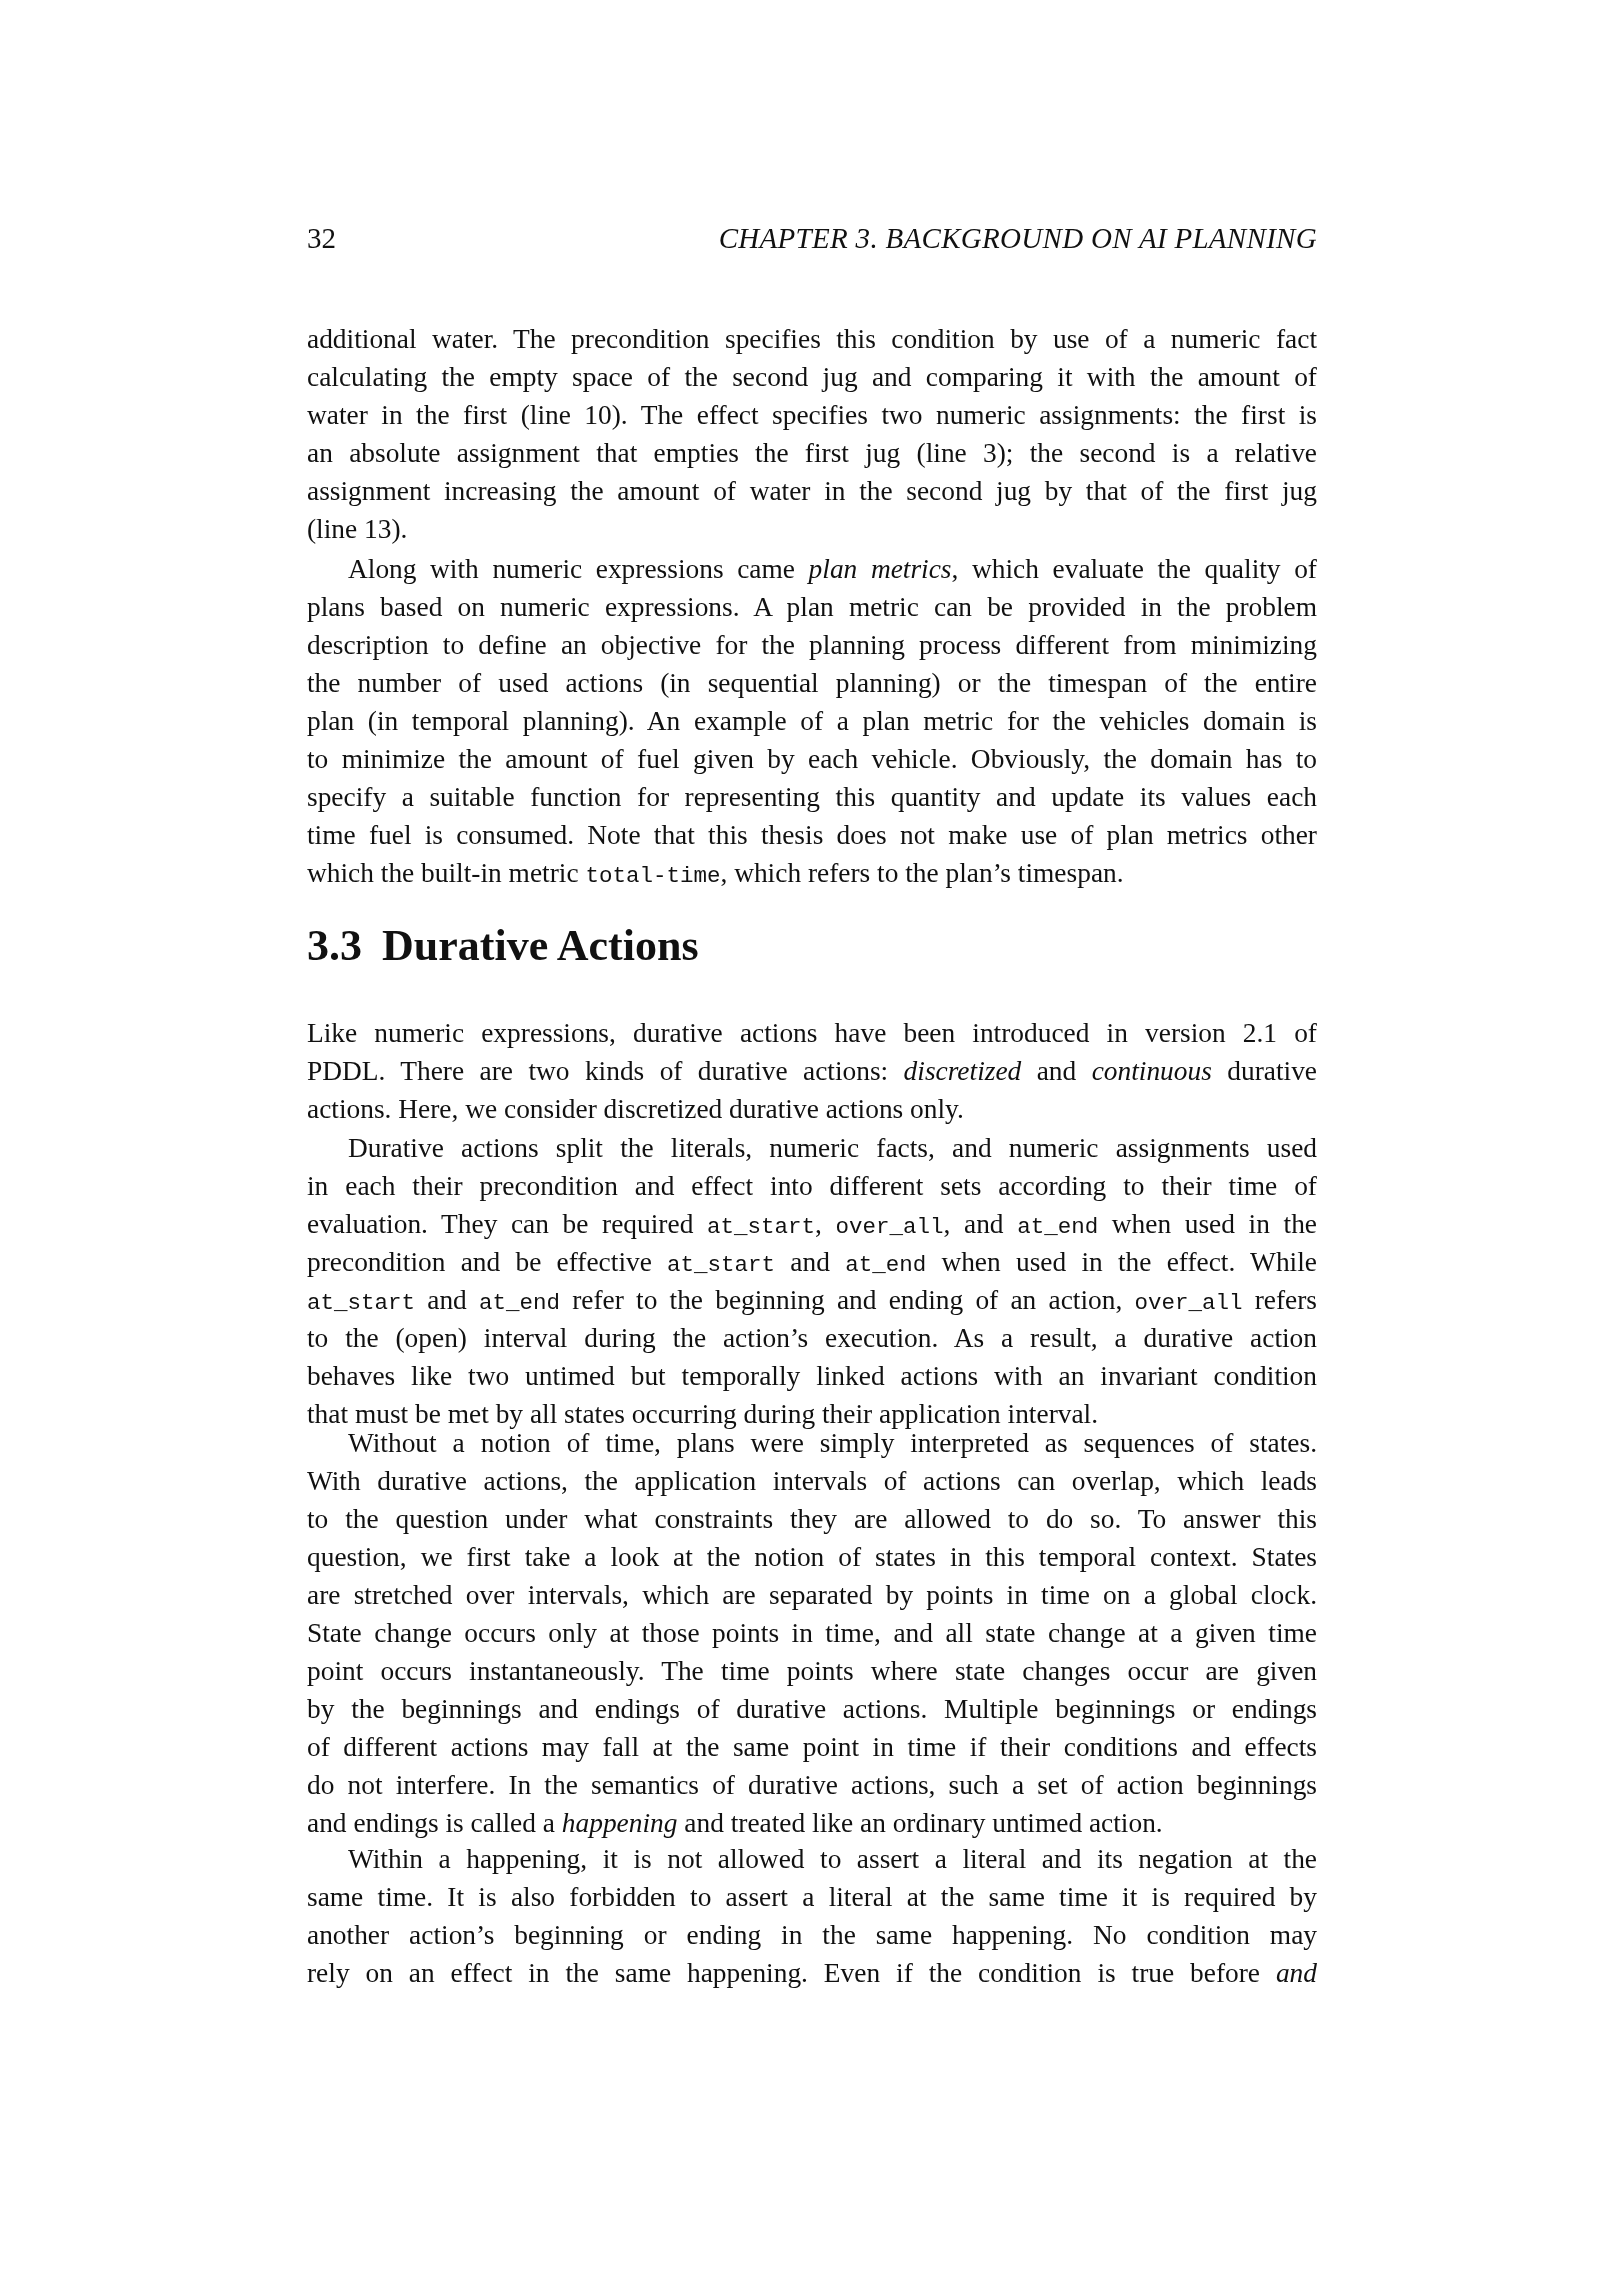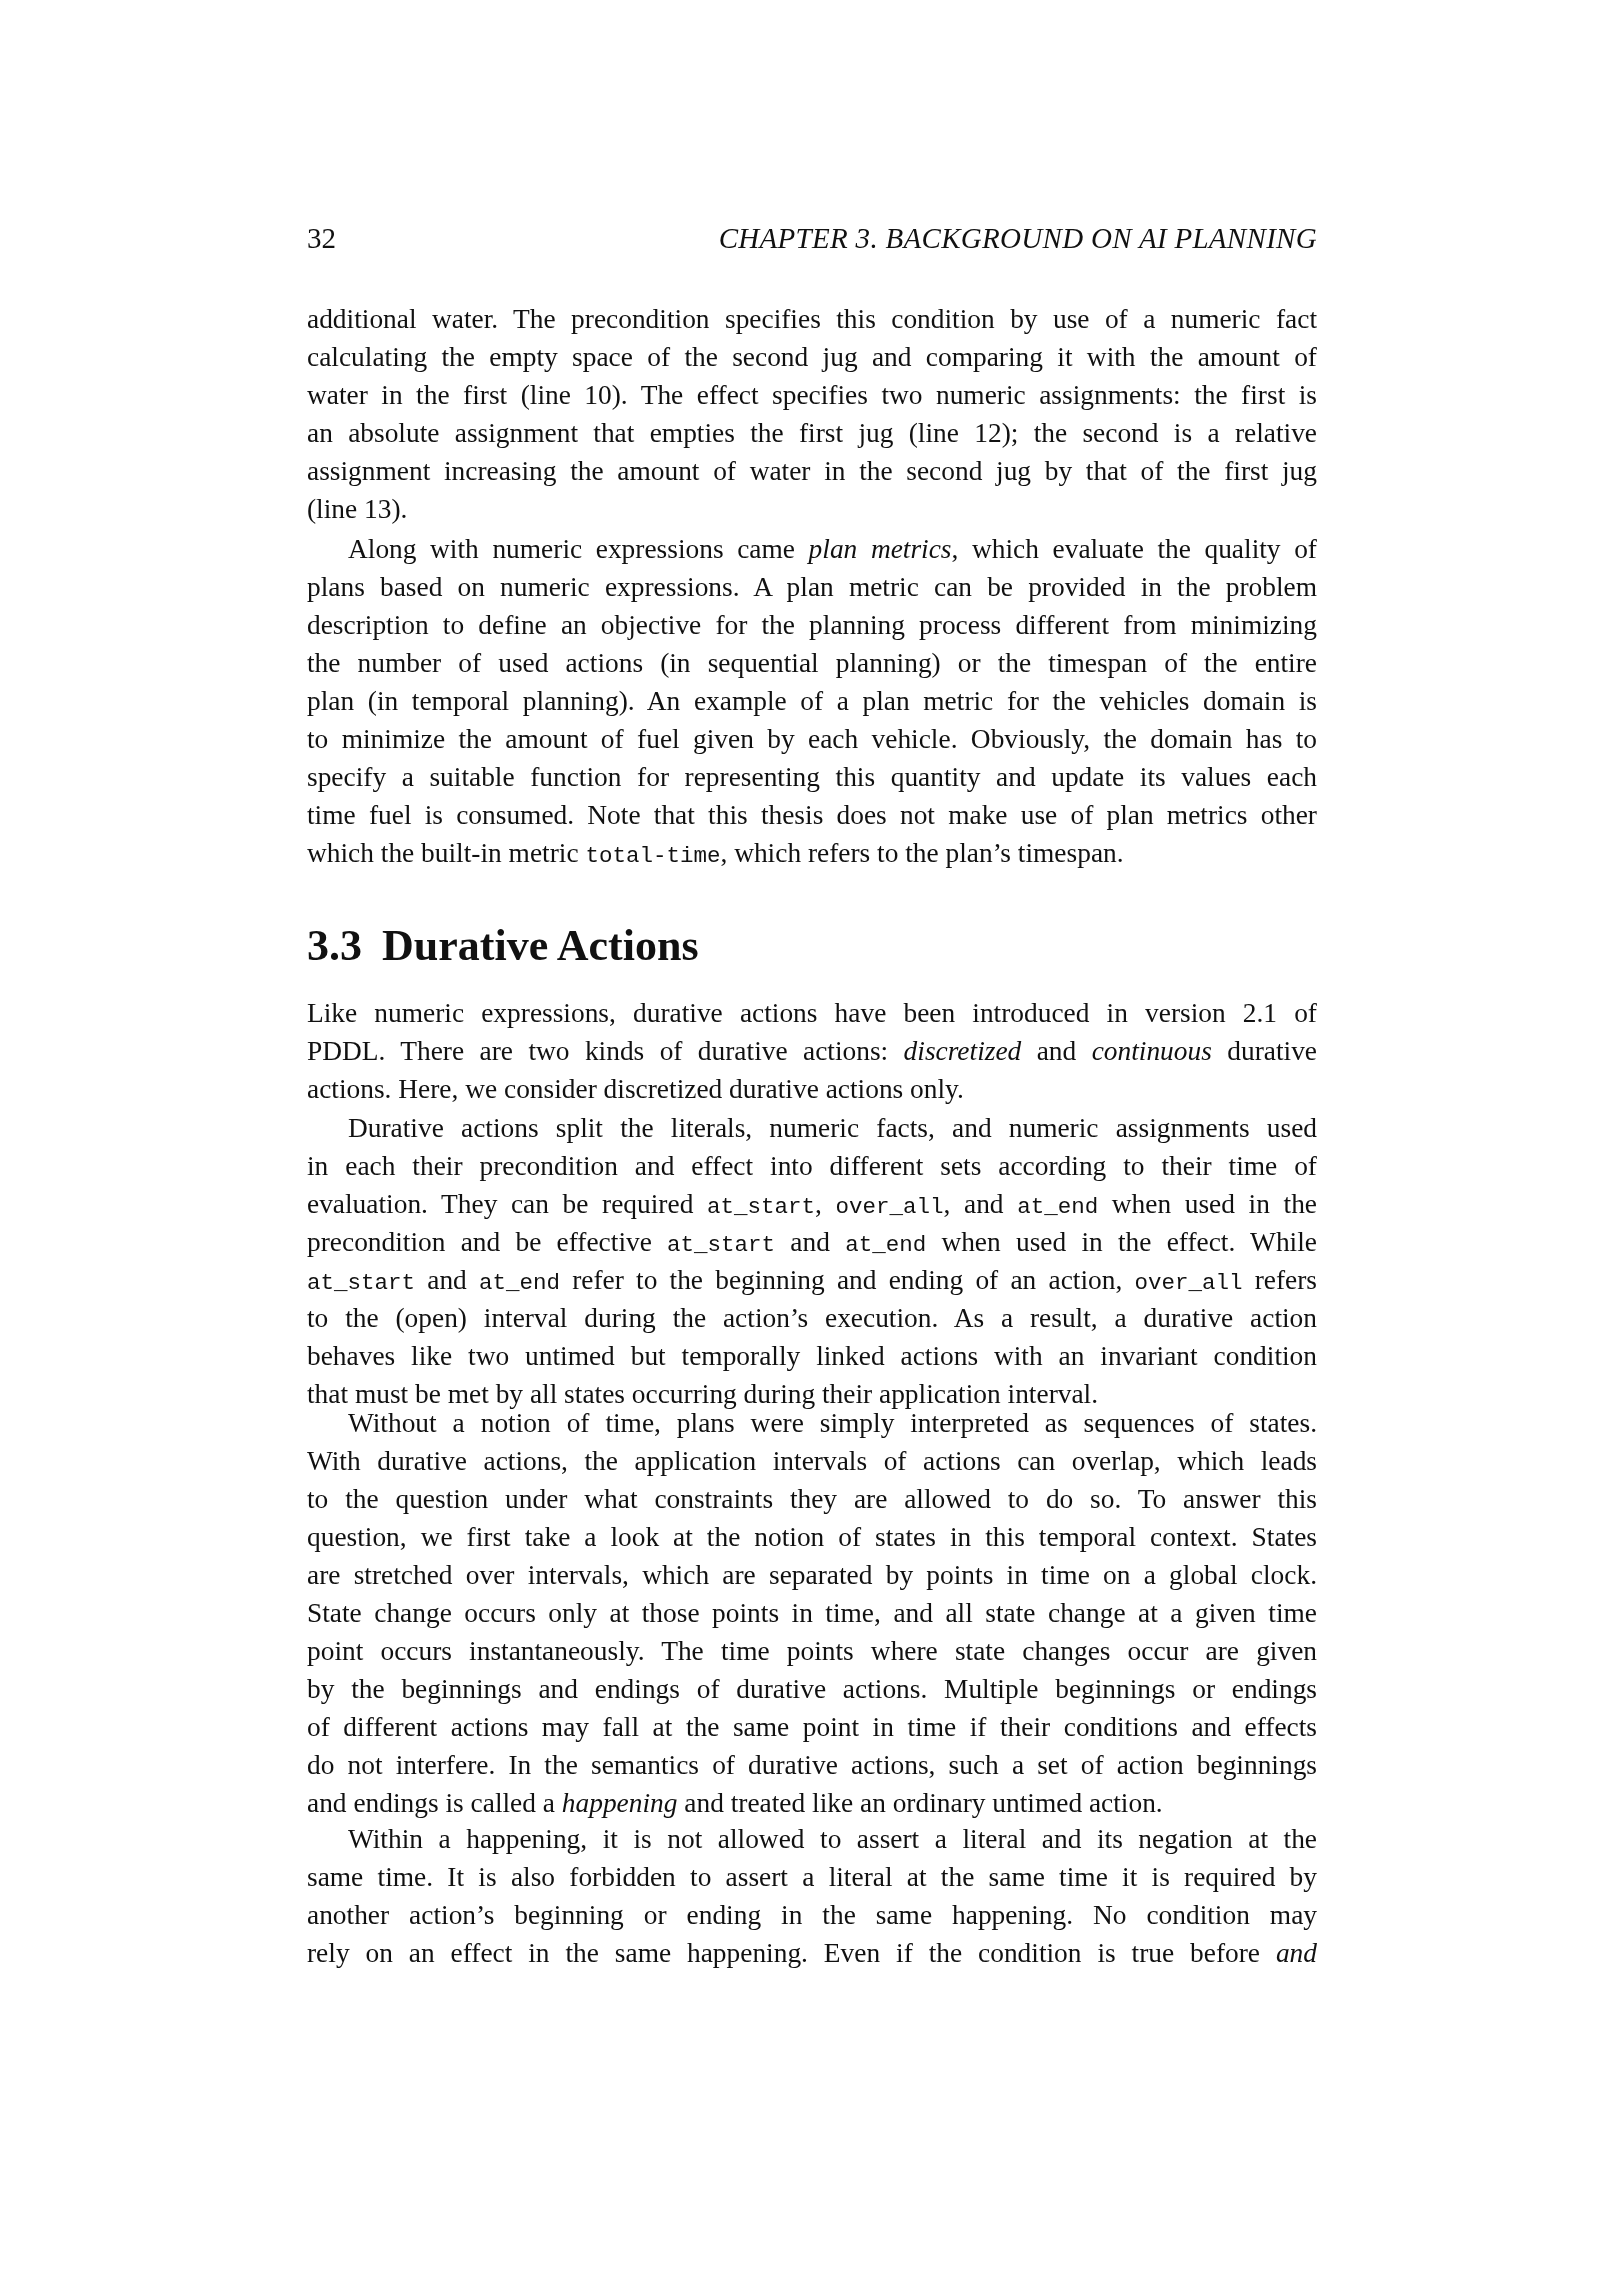--- a/index.html
+++ b/index.html
@@ -1,21 +1,21 @@
 <!DOCTYPE html>
 <html><head>
 <meta charset="utf-8">
 <style>
   html, body { margin: 0; padding: 0; background: #ffffff; }
   body { width: 1621px; height: 2293px; position: relative; overflow: hidden; }
   .page { position: absolute; left: 0; top: 0; width: 1621px; height: 2293px; background: #ffffff; color: #111111; }
   .running-head { position: absolute; left: 307px; top: 221px; width: 1010px; height: 35px; font-family: "Liberation Serif", "DejaVu Serif", serif; font-size: 29px; line-height: 35px; }
   .running-head .pagenum { position: absolute; left: 0; top: 0; }
   .running-head .chapter { position: absolute; right: 0; top: 0; font-style: italic; letter-spacing: 0.3px; }
-  .para { position: absolute; left: 307px; width: 1010px; font-family: "Liberation Serif", "DejaVu Serif", serif; font-size: 27.4px; }
+  .para { position: absolute; left: 307px; width: 1010px; font-family: "Liberation Serif", "DejaVu Serif", serif; font-size: 27.4px; margin-top: 20px; }
   .line { display: block; height: 38px; line-height: 38px; white-space: nowrap; text-align: justify; text-align-last: justify; overflow: visible; }
   .line.last { text-align-last: left; }
   .line.indent { padding-left: 41px; }
   .mono { font-family: Liberation Mono, monospace; font-size: 22.5px; }
   .it { font-style: italic; }
   .section-heading { position: absolute; left: 307px; top: 925px; font-family: "Liberation Serif", "DejaVu Serif", serif; font-weight: bold; font-size: 44px; line-height: 41px; white-space: nowrap; }
   .section-heading .num { display: inline-block; width: 75px; }
 </style>
 </head>
 <body>
@@ -24,21 +24,21 @@
 
   <div class="running-head">
     <span class="pagenum">32</span>
     <span class="chapter">CHAPTER 3.  BACKGROUND ON AI PLANNING</span>
   </div>
 
   <div class="para" style="top:300px">
       <span class="line"><span>additional water. The precondition specifies this condition by use of a numeric fact</span></span>
       <span class="line"><span>calculating the empty space of the second jug and comparing it with the amount of</span></span>
       <span class="line"><span>water in the first (line 10). The effect specifies two numeric assignments: the first is</span></span>
-      <span class="line"><span>an absolute assignment that empties the first jug (line 12); the second is a relative</span></span>
+      <span class="line"><span>an absolute assignment that empties the first jug (line 3); the second is a relative</span></span>
       <span class="line"><span>assignment increasing the amount of water in the second jug by that of the first jug</span></span>
       <span class="line last"><span>(line 13).</span></span>
     </div>
   <div class="para" style="top:530px">
       <span class="line indent"><span>Along with numeric expressions came </span><span class="it">plan metrics</span><span>, which evaluate the quality of</span></span>
       <span class="line"><span>plans based on numeric expressions. A plan metric can be provided in the problem</span></span>
       <span class="line"><span>description to define an objective for the planning process different from minimizing</span></span>
       <span class="line"><span>the number of used actions (in sequential planning) or the timespan of the entire</span></span>
       <span class="line"><span>plan (in temporal planning). An example of a plan metric for the vehicles domain is</span></span>
       <span class="line"><span>to minimize the amount of fuel given by each vehicle. Obviously, the domain has to</span></span>

